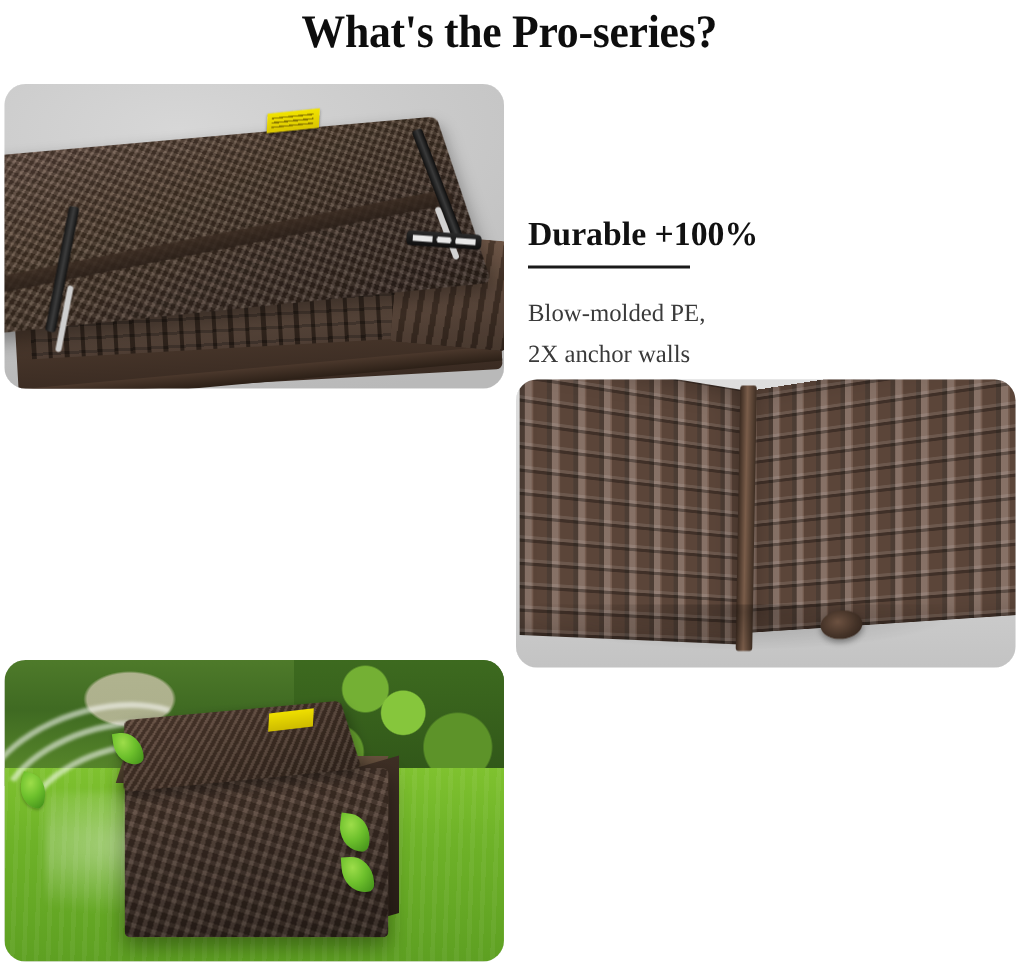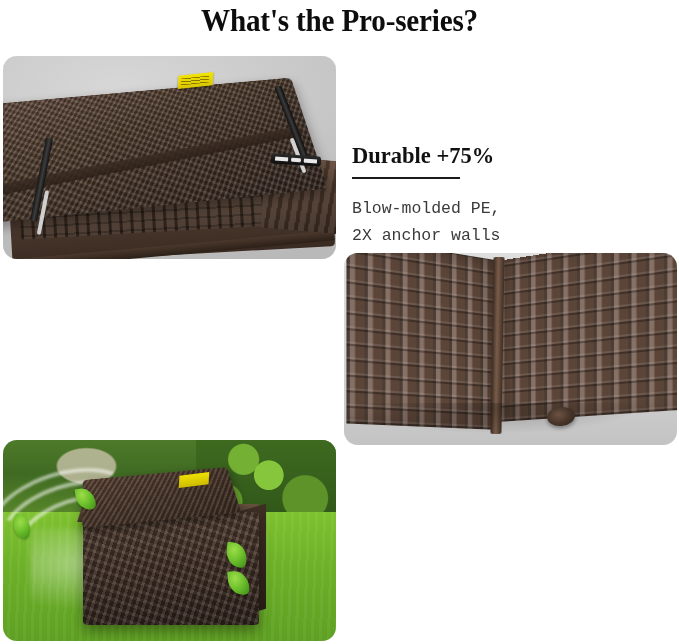--- a/index.html
+++ b/index.html
@@ -294,21 +294,21 @@
     color: #111111;
     white-space: nowrap;
   }
   .tb-rule {
     height: 2px;
     background: #1a1a1a;
     margin-top: 7px;
     width: 108px;
   }
   .tb-body {
-    font-family: Liberation Mono, monospace;
+    font-family: Liberation Serif, serif;
     font-size: 16.5px;
     line-height: 27px;
     color: #3a3a3a;
     margin-top: 16px;
     white-space: nowrap;
   }
 
   
   .tb-1 { left: 352px; top: 86px; text-align: left; }
   .tb-1 .tb-rule { margin-left: 0; }
@@ -338,21 +338,21 @@
       <div class="tl-sticker"></div>
       <div class="strut strut-l"></div>
       <div class="strut strut-l2"></div>
       <div class="strut strut-r"></div>
       <div class="strut strut-r2"></div>
       <div class="tl-hinge"></div>
     </div>
   </div>
 
   <div class="text-block tb-1">
-    <div class="tb-heading">Durable +75%</div>
+    <div class="tb-heading">Durable +100%</div>
     <div class="tb-rule"></div>
     <div class="tb-body">
       <div>Blow-molded PE,</div>
       <div>2X anchor walls</div>
     </div>
   </div>
 </div>
 
 <div class="row row-2">
 

